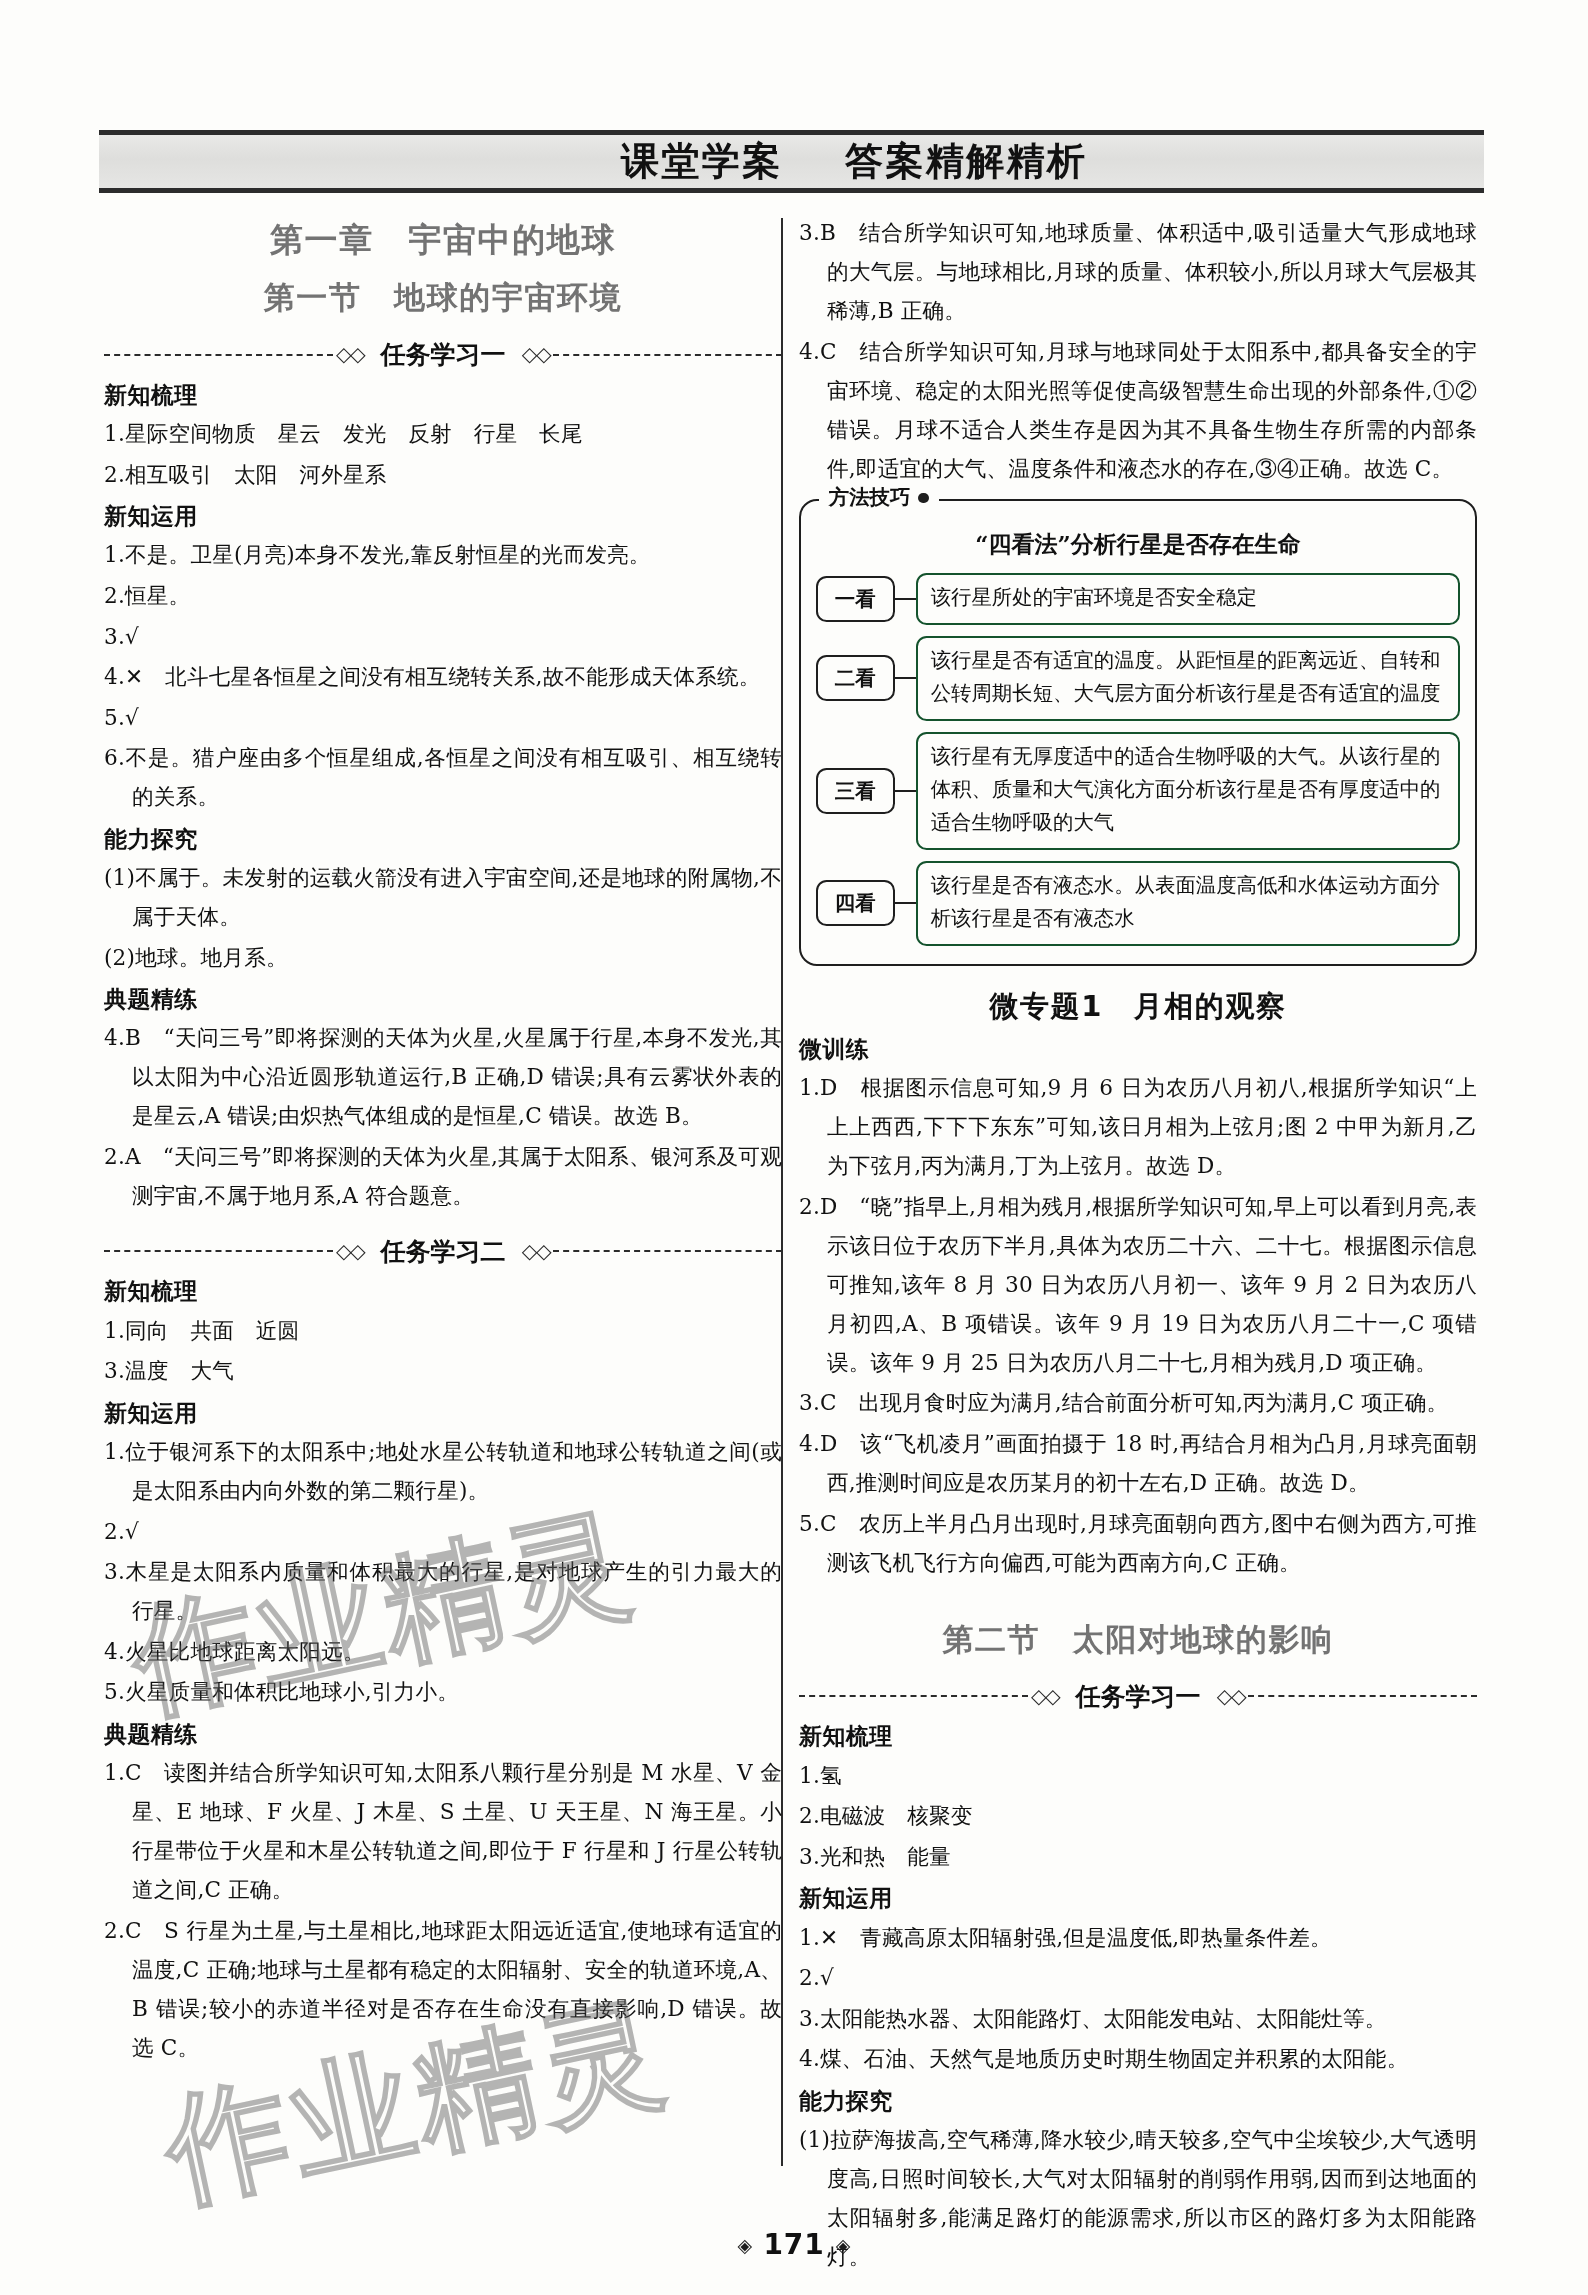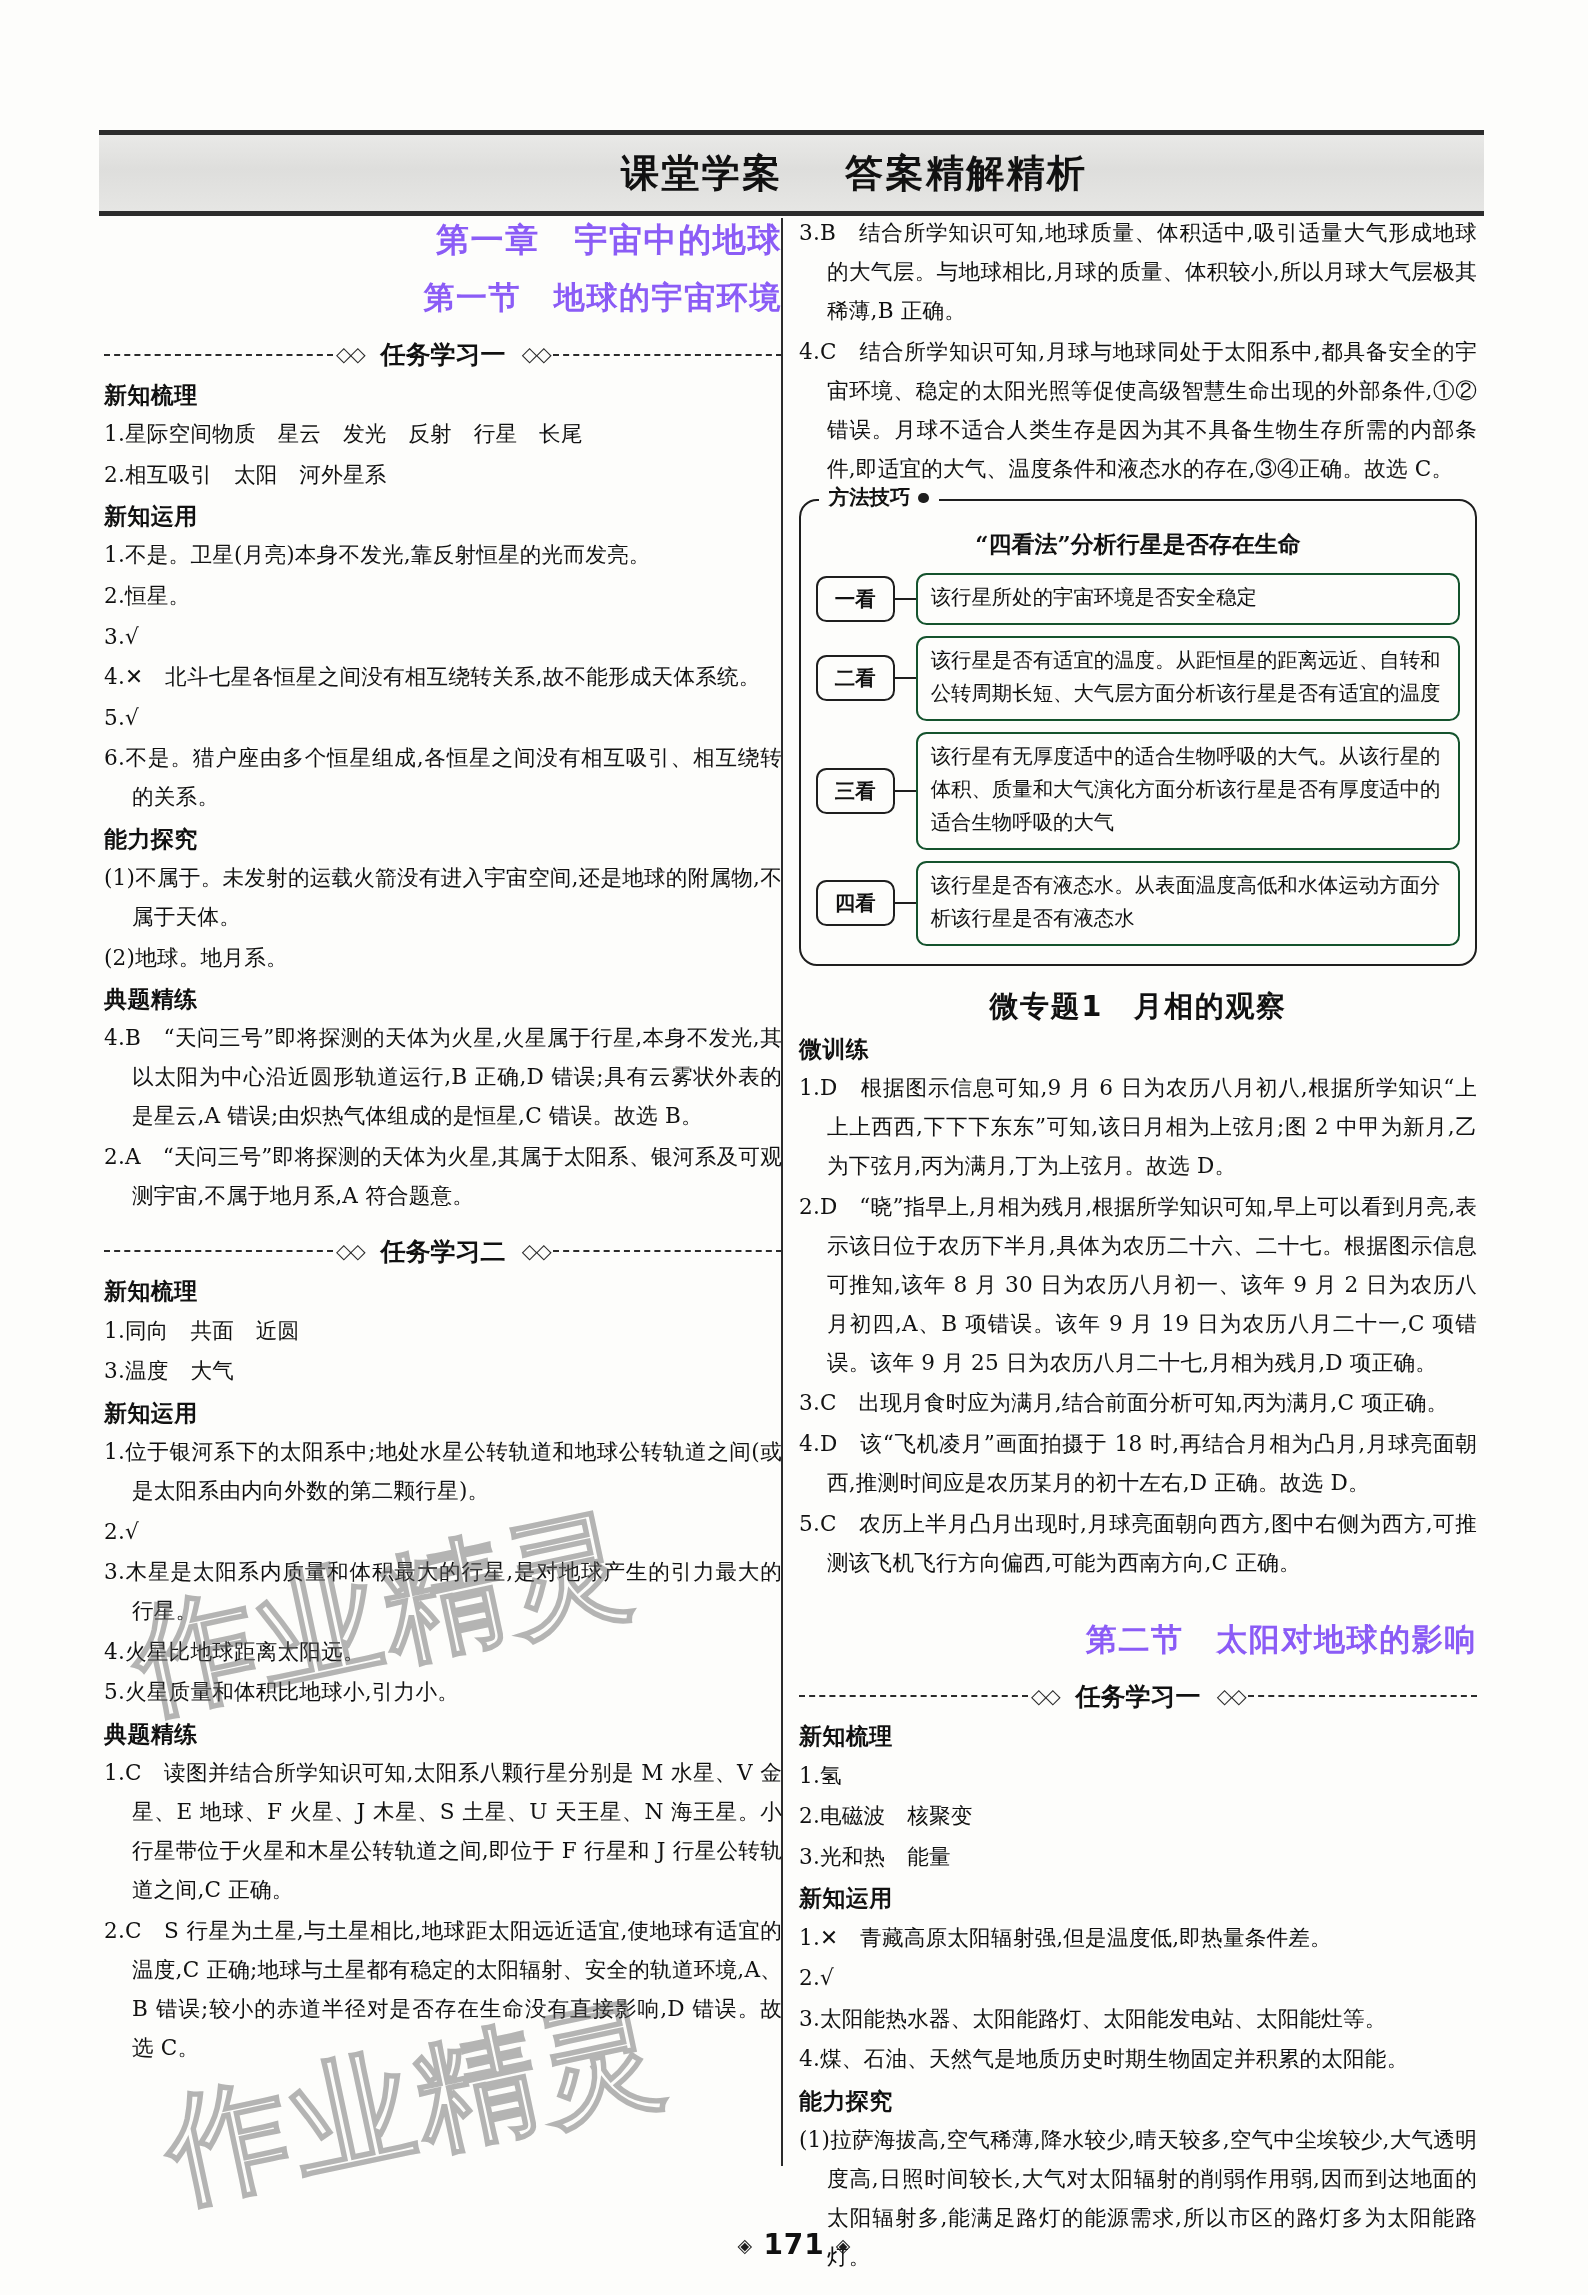--- a/index.html
+++ b/index.html
@@ -11,21 +11,21 @@
     color:#111;
     position:relative;
     overflow:hidden;
   }
   .page{
     position:absolute;inset:0;
     background:#fdfdfb;
   }
   
   .banner{
-    position:absolute;left:99px;top:130px;width:1385px;height:86px;
+    position:absolute;left:99px;top:130px;width:1385px;height:63px;
     background:linear-gradient(180deg,#e9e9e7 0%,#dededc 45%,#e6e6e4 100%);
     border-top:5.7px solid #2c2c2c;
     border-bottom:5.7px solid #2c2c2c;
     box-sizing:border-box;
     display:flex;align-items:center;justify-content:flex-start;
   }
   .banner-title{
     font-family:"DejaVu Sans","Liberation Sans",sans-serif;
     font-weight:bold;
     font-size:38px;
@@ -46,23 +46,23 @@
 
   .divider{
     position:absolute;left:781px;top:218px;width:1.6px;height:1948px;
     background:#2b2b2b;
   }
 
   
   h1.chapter, h1.section{
     font-family:"DejaVu Sans","Liberation Sans",sans-serif;
     font-weight:bold;
-    text-align:right;
+    text-align:center;
     margin:0;
-    color:#8b5cf6;
+    color:#737373;
   }
   h1.chapter{font-size:33px;letter-spacing:1.6px;padding:4.9px 0 13px 0;}
   h1.section{font-size:31px;letter-spacing:1.6px;padding:1.6px 0 14.7px 0;}
   h1.section.spaced{padding-top:36px;}
 
   .task-rule{
     display:flex;align-items:center;justify-content:center;
     margin:4.9px 0 9.8px 0;
     height:31px;
   }

